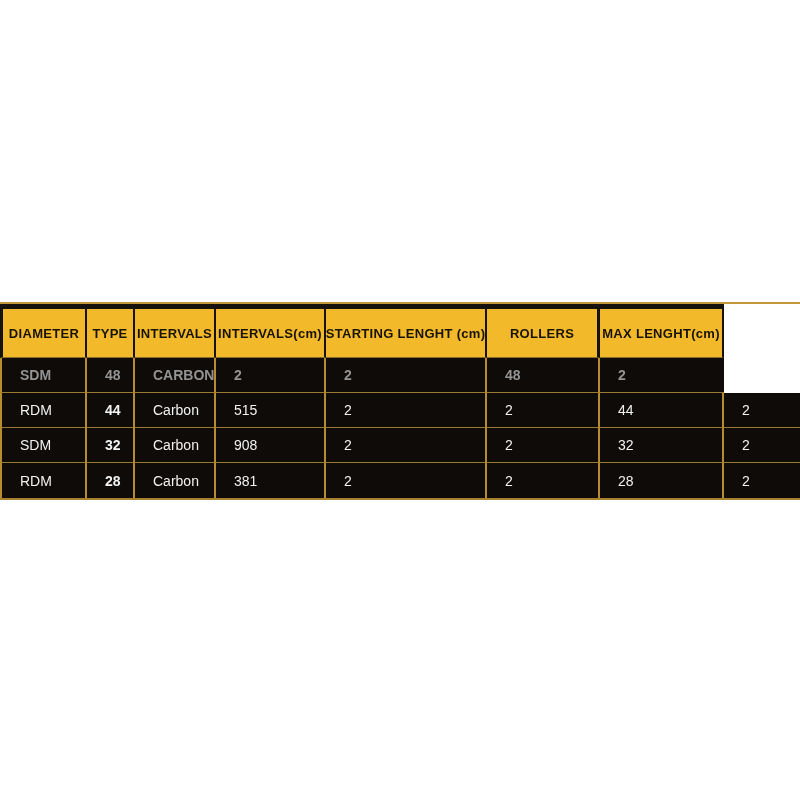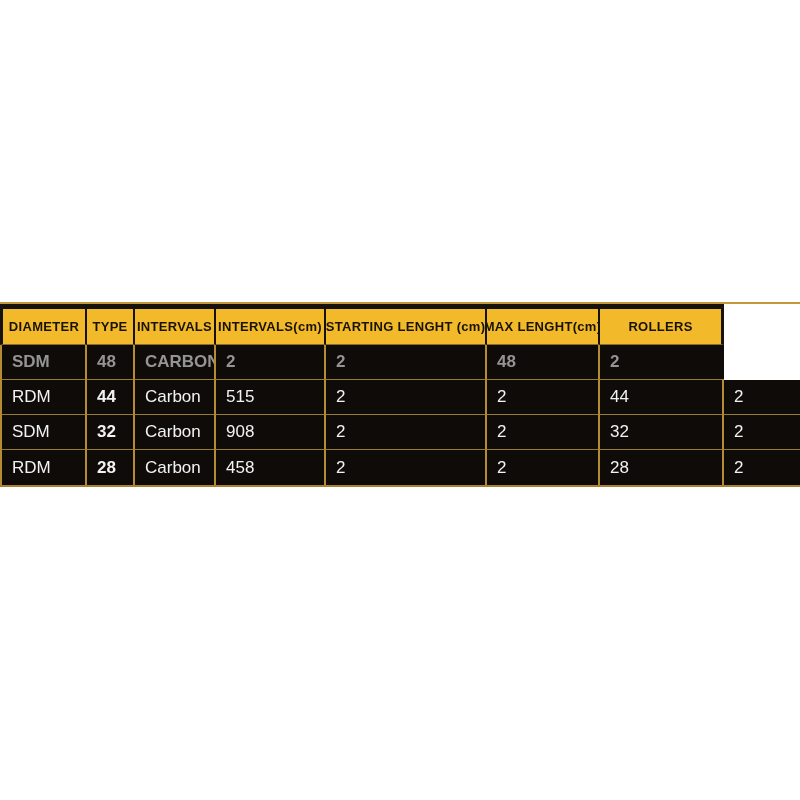--- a/index.html
+++ b/index.html
@@ -28,44 +28,44 @@
     display: grid;
     grid-template-columns: 87px 48px 81px 110px 161px 113px 124px 76px;
   }
   
   .thead .th {
     background: #f2ba2a;
     color: #191307;
     font-size: 13px;
     font-weight: 700;
     letter-spacing: 0.3px;
-    height: 41px;
+    height: 54px;
     box-sizing: border-box;
     display: flex;
     align-items: center;
     justify-content: center;
     border-top: 5px solid #16120d;
     border-right: 2px solid #16120d;
     border-bottom: 1.5px solid #8a6c28;
     white-space: nowrap;
     overflow: hidden;
   }
   .thead .th.c0 { border-left: 3px solid #16120d; }
   .thead .th.c7 { border-right: 3px solid #16120d; }
   
   .tbody .td {
     background: #0e0b09;
     color: #f2f2f2;
-    font-size: 17px;
+    font-size: 14px;
     font-weight: 400;
     height: 35px;
     box-sizing: border-box;
     display: flex;
     align-items: center;
-    padding-left: 10px;
+    padding-left: 18px;
     border-right: 2px solid #b68c33;
     border-bottom: 1.5px solid #9a7a2e;
     white-space: nowrap;
     overflow: hidden;
   }
   .tbody .td.c0 { border-left: 2px solid #b68c33; font-weight: 400; }
   .tbody .td.c1 { font-weight: 700; }
   .tbody .td.c7 { border-right: none; }
   .tbody .tr:last-child .td { border-bottom: none; }
   
@@ -80,22 +80,22 @@
 <div class="stage">
   <div class="spec-table">
 
     <div class="thead">
       <div class="tr">
         <div class="th c0">DIAMETER</div>
         <div class="th c1">TYPE</div>
         <div class="th c2">INTERVALS</div>
         <div class="th c5">INTERVALS(cm)</div>
         <div class="th c4">STARTING LENGHT (cm)</div>
+        <div class="th c7">ROLLERS</div>
         <div class="th c6">MAX LENGHT(cm)</div>
-        <div class="th c7">ROLLERS</div>
       </div>
     </div>
 
     <div class="tbody">
 
       <div class="tr muted">
         <div class="td c0">SDM</div>
         <div class="td c1">48</div>
         <div class="td c2">CARBON</div>
         <div class="td c4">2</div>
@@ -123,21 +123,21 @@
         <div class="td c4">2</div>
         <div class="td c5">2</div>
         <div class="td c6">32</div>
         <div class="td c7">2</div>
       </div>
 
       <div class="tr">
         <div class="td c0">RDM</div>
         <div class="td c1">28</div>
         <div class="td c2">Carbon</div>
-        <div class="td c3">458</div>
+        <div class="td c3">381</div>
         <div class="td c4">2</div>
         <div class="td c5">2</div>
         <div class="td c6">28</div>
         <div class="td c7">2</div>
       </div>
 
     </div>
   </div>
 </div>
 

